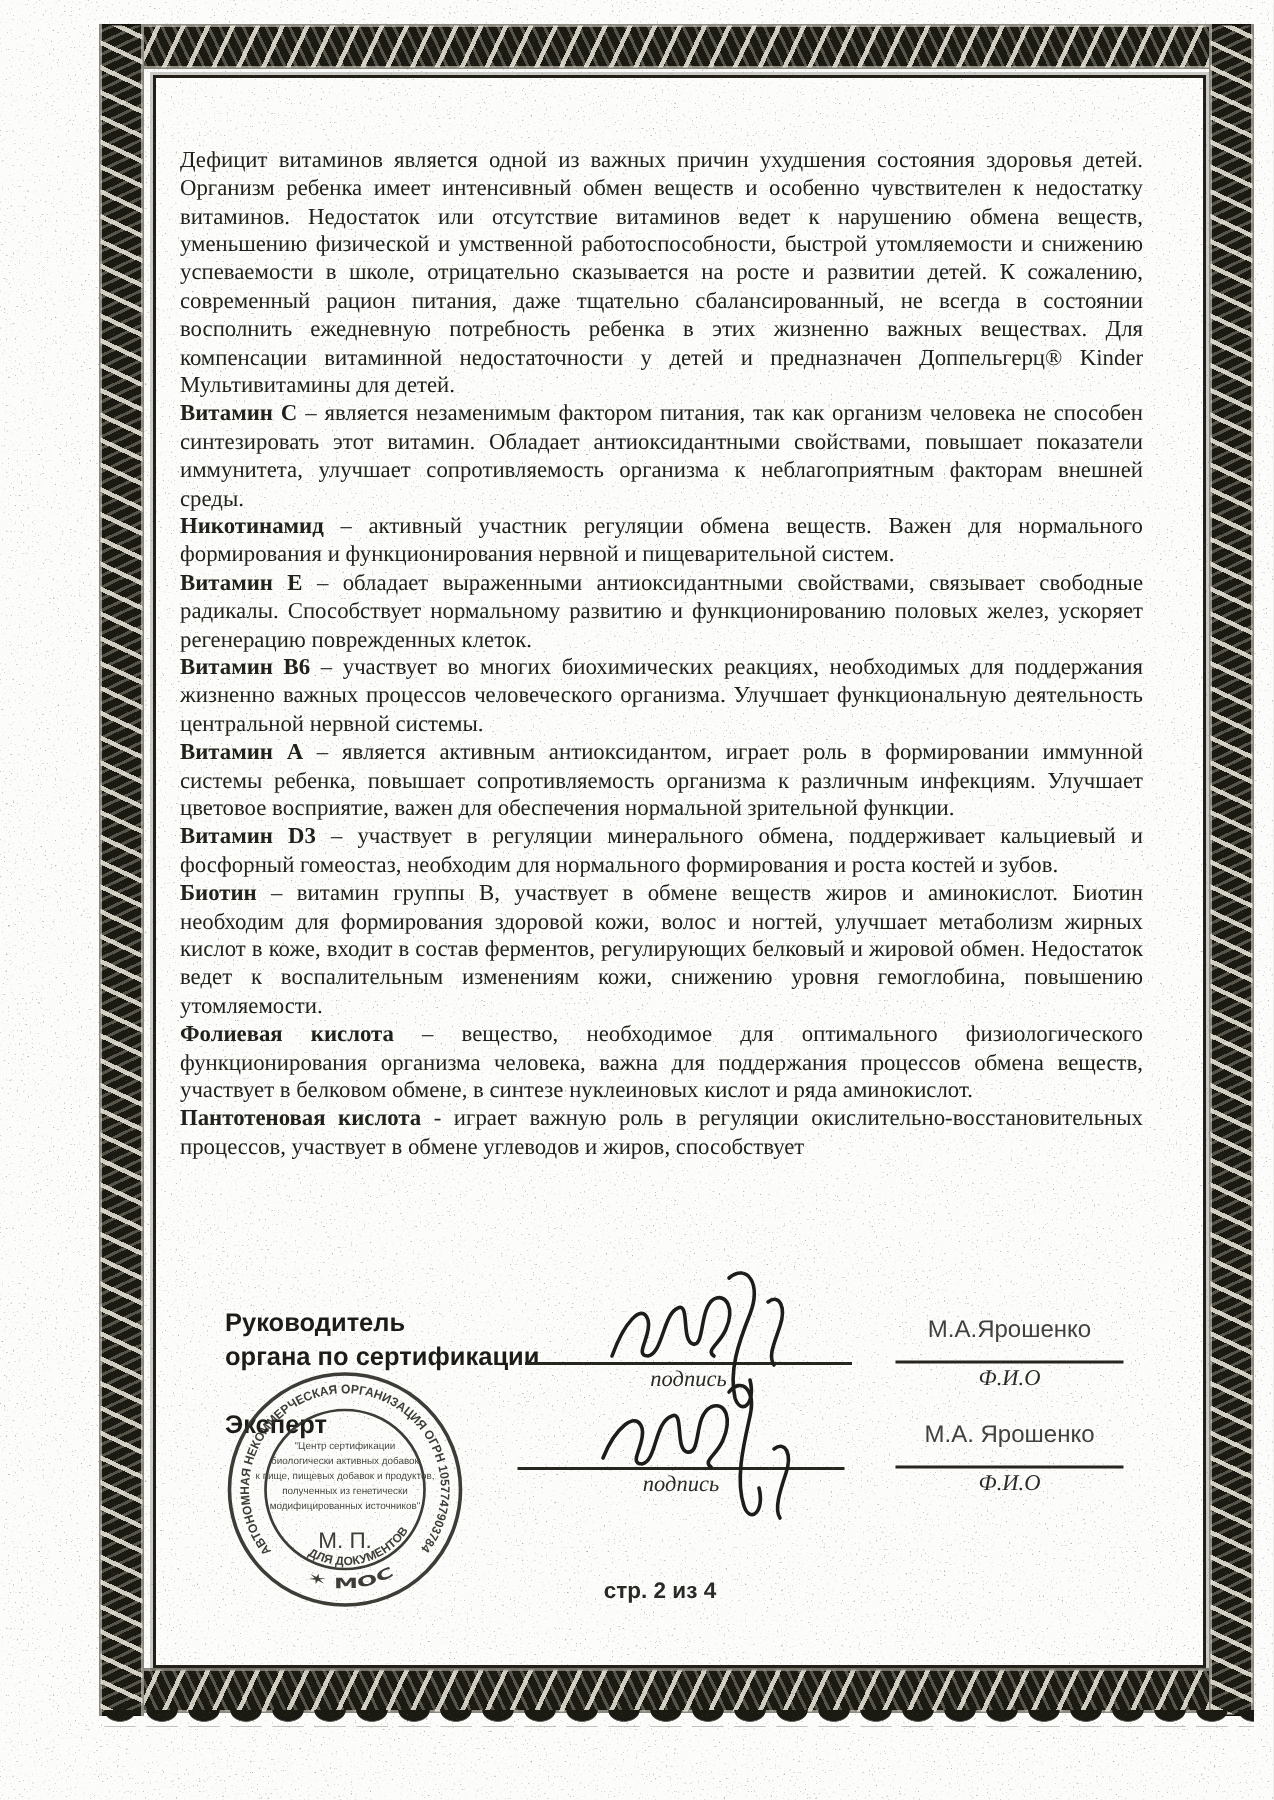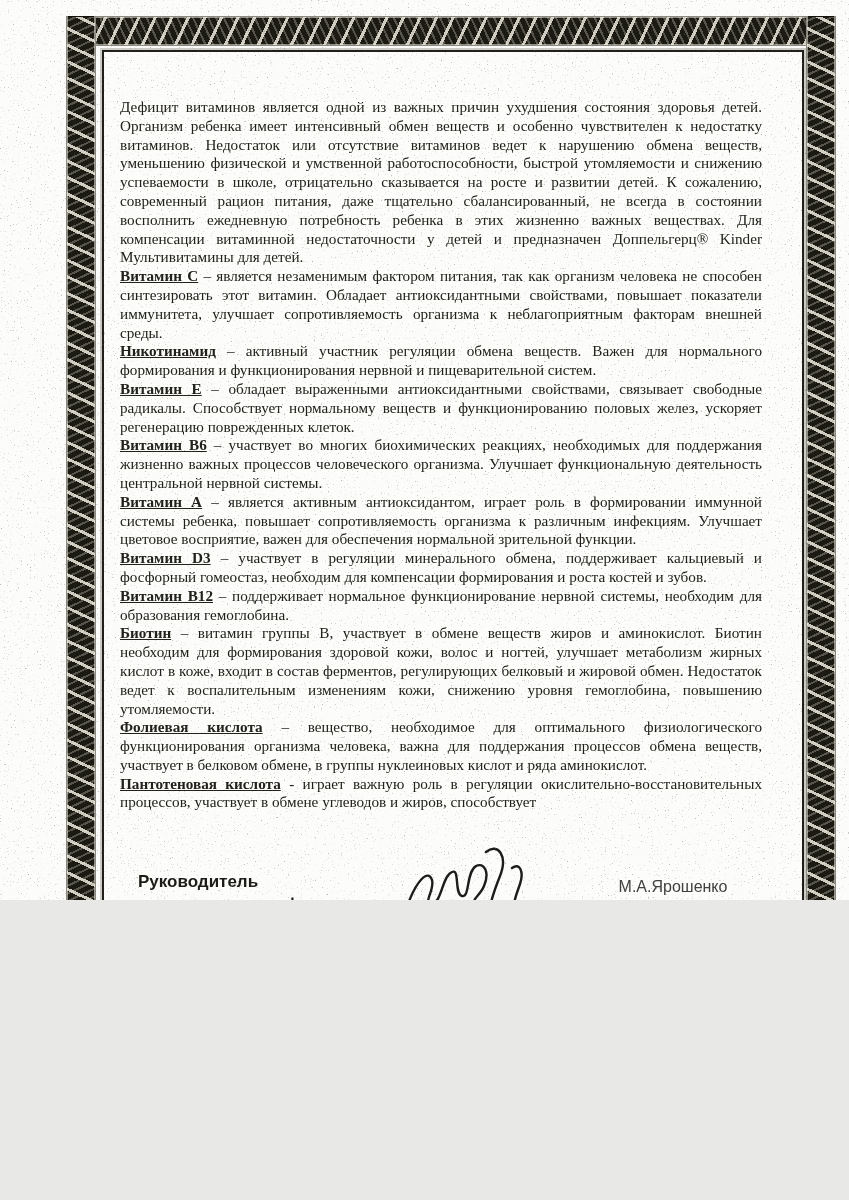--- a/index.html
+++ b/index.html
@@ -1,17 +1,17 @@
 <!DOCTYPE html>
 <html lang="ru"><head>
 <meta charset="utf-8">
 <style>
   html,body{margin:0;padding:0;background:#e8e8e6;}
   .page{
-    position:relative;width:849px;height:900px;margin:0 auto;
+    position:relative;width:849px;height:1200px;margin:0 auto;
     background:#fcfcfa;overflow:hidden;
     font-family:"Liberation Serif", serif;color:#21201b;
   }
   
   .frame-strip{position:absolute;background-color:#1b1a12;}
   .fs-h{
     background-image:
       repeating-linear-gradient(115deg, rgba(238,234,222,0) 0 5px, rgba(238,234,222,.85) 5px 8px, rgba(238,234,222,0) 8px 15px),
       repeating-linear-gradient(65deg, rgba(238,234,222,.28) 0 2px, rgba(0,0,0,0) 2px 7px);
     box-shadow: inset 0 2px 0 rgba(240,236,224,.55), inset 0 -2px 0 rgba(240,236,224,.55), inset 0 0 0 1px #12110c;
@@ -34,21 +34,21 @@
   .frame-inner{
     position:absolute;left:102px;top:50px;width:698px;height:1058px;
     border:2px solid #211f18;box-shadow:0 0 0 2px rgba(33,31,24,.22);
   }
   
   .body-text{
     position:absolute;left:120px;top:98px;width:642px;
     font-size:15.2px;line-height:18.8px;text-align:justify;
   }
   .body-text p{margin:0;}
-  .body-text .lead{font-weight:bold;text-decoration:underline;}
+  .body-text .lead{font-weight:bold;}
   
   .role{
     position:absolute;font-family:"Liberation Sans", sans-serif;
     font-weight:bold;font-size:17px;color:#1c1b17;white-space:nowrap;
   }
   .rule{position:absolute;border-top:2px solid #26251f;height:0;}
   .caption{
     position:absolute;font-style:italic;font-size:15px;color:#2b2a24;
     text-align:center;font-family:"Liberation Serif", serif;
   }
@@ -73,31 +73,30 @@
   <div class="frame-strip fs-h frame-bottom"></div>
   <div class="frame-strip fs-v frame-left"></div>
   <div class="frame-strip fs-v frame-right"></div>
   <div class="frame-scallop"></div>
   <div class="frame-inner"></div>
 
   <div class="body-text">
     <p><span class="lead"></span><span>Дефицит витаминов является одной из важных причин ухудшения состояния здоровья детей. Организм ребенка имеет интенсивный обмен веществ и особенно чувствителен к недостатку витаминов. Недостаток или отсутствие витаминов ведет к нарушению обмена веществ, уменьшению физической и умственной работоспособности, быстрой утомляемости и снижению успеваемости в школе, отрицательно сказывается на росте и развитии детей. К сожалению, современный рацион питания, даже тщательно сбалансированный, не всегда в состоянии восполнить ежедневную потребность ребенка в этих жизненно важных веществах. Для компенсации витаминной недостаточности у детей и предназначен Доппельгерц® Kinder Мультивитамины для детей.</span></p>
     <p><span class="lead">Витамин С</span><span> – является незаменимым фактором питания, так как организм человека не способен синтезировать этот витамин. Обладает антиоксидантными свойствами, повышает показатели иммунитета, улучшает сопротивляемость организма к неблагоприятным факторам внешней среды.</span></p>
     <p><span class="lead">Никотинамид</span><span> – активный участник регуляции обмена веществ. Важен для нормального формирования и функционирования нервной и пищеварительной систем.</span></p>
-    <p><span class="lead">Витамин Е</span><span> – обладает выраженными антиоксидантными свойствами, связывает свободные радикалы. Способствует нормальному веществ и функционированию половых желез, ускоряет регенерацию поврежденных клеток.</span></p>
+    <p><span class="lead">Витамин Е</span><span> – обладает выраженными антиоксидантными свойствами, связывает свободные радикалы. Способствует нормальному развитию и функционированию половых желез, ускоряет регенерацию поврежденных клеток.</span></p>
     <p><span class="lead">Витамин В6</span><span> – участвует во многих биохимических реакциях, необходимых для поддержания жизненно важных процессов человеческого организма. Улучшает функциональную деятельность центральной нервной системы.</span></p>
     <p><span class="lead">Витамин А</span><span> – является активным антиоксидантом, играет роль в формировании иммунной системы ребенка, повышает сопротивляемость организма к различным инфекциям. Улучшает цветовое восприятие, важен для обеспечения нормальной зрительной функции.</span></p>
-    <p><span class="lead">Витамин D3</span><span> – участвует в регуляции минерального обмена, поддерживает кальциевый и фосфорный гомеостаз, необходим для компенсации формирования и роста костей и зубов.</span></p>
-    <p><span class="lead">Витамин В12</span><span> – поддерживает нормальное функционирование нервной системы, необходим для образования гемоглобина.</span></p>
+    <p><span class="lead">Витамин D3</span><span> – участвует в регуляции минерального обмена, поддерживает кальциевый и фосфорный гомеостаз, необходим для нормального формирования и роста костей и зубов.</span></p>
     <p><span class="lead">Биотин</span><span> – витамин группы В, участвует в обмене веществ жиров и аминокислот. Биотин необходим для формирования здоровой кожи, волос и ногтей, улучшает метаболизм жирных кислот в коже, входит в состав ферментов, регулирующих белковый и жировой обмен. Недостаток ведет к воспалительным изменениям кожи, снижению уровня гемоглобина, повышению утомляемости.</span></p>
-    <p><span class="lead">Фолиевая кислота</span><span> – вещество, необходимое для оптимального физиологического функционирования организма человека, важна для поддержания процессов обмена веществ, участвует в белковом обмене, в группы нуклеиновых кислот и ряда аминокислот.</span></p>
+    <p><span class="lead">Фолиевая кислота</span><span> – вещество, необходимое для оптимального физиологического функционирования организма человека, важна для поддержания процессов обмена веществ, участвует в белковом обмене, в синтезе нуклеиновых кислот и ряда аминокислот.</span></p>
     <p><span class="lead">Пантотеновая кислота</span><span> - играет важную роль в регуляции окислительно-восстановительных процессов, участвует в обмене углеводов и жиров, способствует</span></p>
   </div>
 
-  <div class="role" style="left:138px;top:872px;">Руководитель</div>
+  <div class="role" style="left:150px;top:872px;">Руководитель</div>
   <div class="role" style="left:150px;top:895px;">органа по сертификации</div>
   <div class="rule" style="left:350px;top:908px;width:218px;"></div>
   <div class="caption" style="left:350px;top:912px;width:218px;">подпись</div>
   <div class="person-name" style="left:597px;top:878px;width:152px;">М.А.Ярошенко</div>
   <div class="rule" style="left:597px;top:907px;width:152px;"></div>
   <div class="caption" style="left:597px;top:911px;width:152px;">Ф.И.О</div>
 
   <div class="role" style="left:150px;top:940px;">Эксперт</div>
   <div class="rule" style="left:345px;top:978px;width:218px;"></div>
   <div class="caption" style="left:345px;top:982px;width:218px;">подпись</div>

